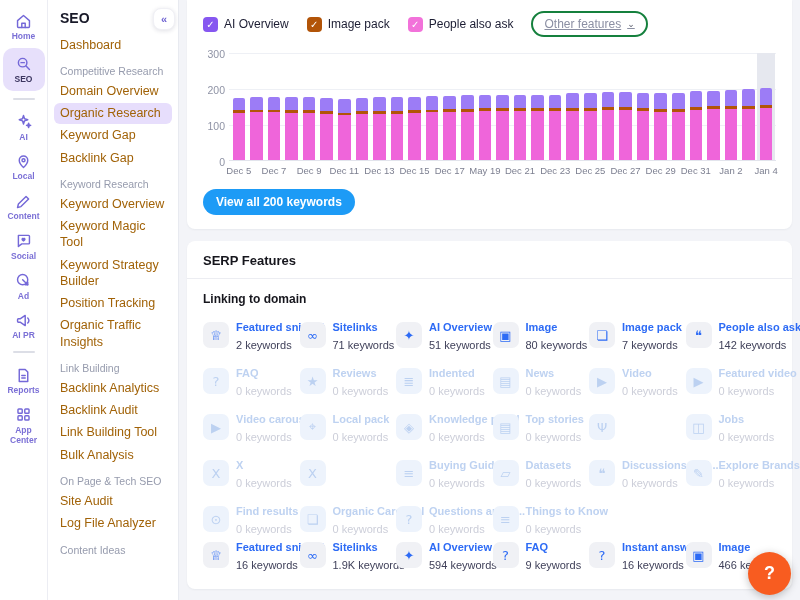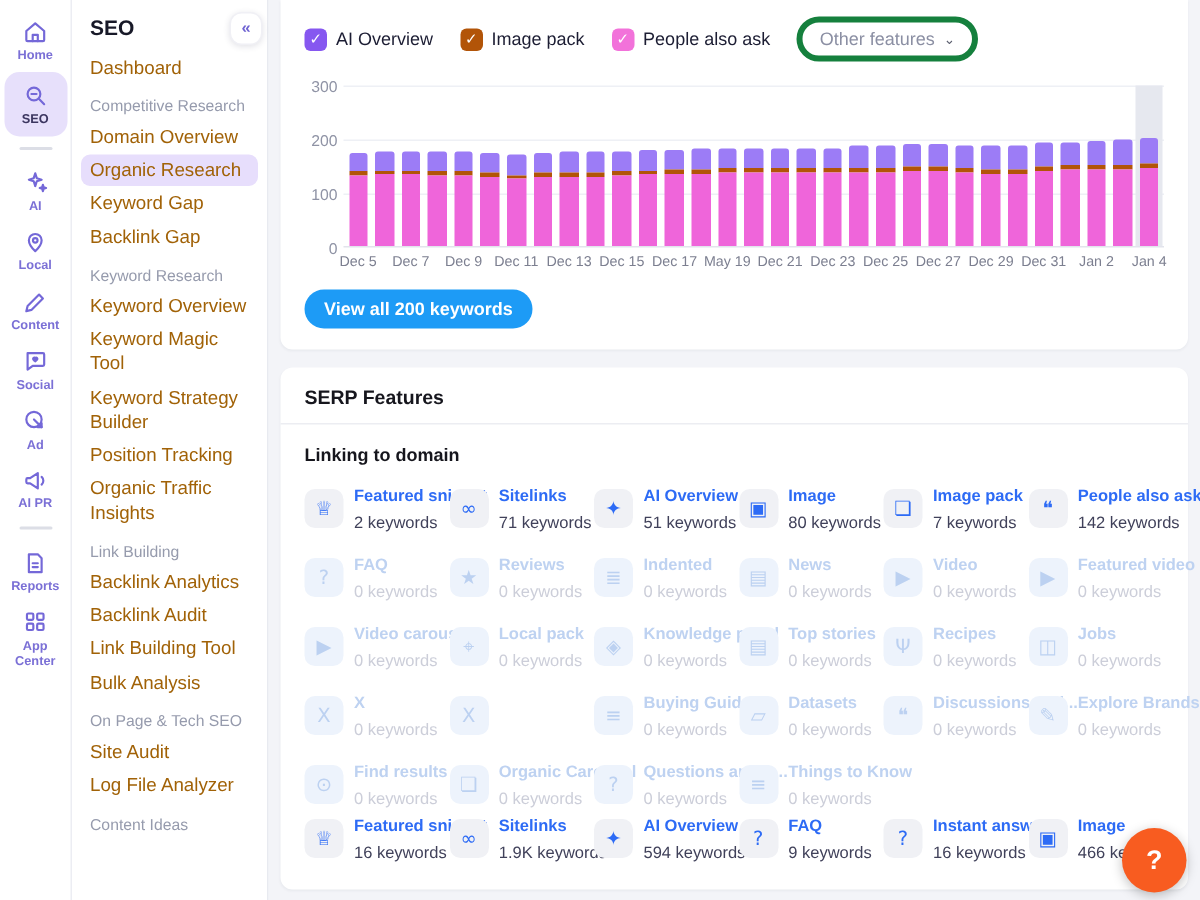--- a/index.html
+++ b/index.html
@@ -29,21 +29,21 @@
   
   .main { flex:1; padding:0 8px; overflow:hidden; }
   .card { background:#fff; border-radius:8px; box-shadow:0 1px 2px rgba(25,30,60,.05); }
   .card.chart-card { border-radius:0 0 8px 8px; padding:11px 16px 14px; }
 
   
   .legend-row { display:flex; align-items:center; }
   .legend-item { display:flex; align-items:center; margin-right:18px; cursor:pointer; }
   .cb { width:15px; height:15px; border-radius:4px; margin-right:6px; color:#fff; font-size:10px; line-height:15px; text-align:center; font-weight:bold; }
   .legend-item .llb { font-size:12px; color:#1c1d33; }
-  .other-feat { display:flex; align-items:center; border:4px solid #15803d; border-radius:15px; padding:4px 11px; font-size:12px; color:#8b8fa3; cursor:pointer; }
+  .other-feat { display:flex; align-items:center; border:2px solid #15803d; border-radius:15px; padding:4px 11px; font-size:12px; color:#8b8fa3; cursor:pointer;text-decoration:underline; }
   .other-feat .chev { margin-left:6px; font-size:9px; color:#5d6070; }
   .spacer { flex:1; }
   .ranges { display:flex; gap:14px; }
   .range { font-size:12px; font-weight:bold; color:#2a2b44; cursor:pointer; padding-bottom:3px; }
   .range.active { border-bottom:2px solid #1676ff; }
 
   
   .chart-wrap { margin-top:16px; padding-left:26px; position:relative; }
   .plot { position:relative; height:108px; border-bottom:1px solid #e2e4ec; }
   .gridline { position:absolute; left:0; right:0; height:1px; background:#eef0f5; }
@@ -701,24 +701,20 @@
         </div>
         <div class="serp-item disabled">
           <span class="tile">▤</span>
           <span class="serp-texts">
             <span class="tl">Top stories</span>
             <span class="ct">0 keywords</span>
           </span>
         </div>
         <div class="serp-item disabled">
           <span class="tile">Ψ</span>
-          <span class="serp-texts">
-            <span class="tl">Recipes</span>
-            <span class="ct">0 keywords</span>
-          </span>
         </div>
         <div class="serp-item disabled">
           <span class="tile">◫</span>
           <span class="serp-texts">
             <span class="tl">Jobs</span>
             <span class="ct">0 keywords</span>
           </span>
         </div>
         <div class="serp-item disabled">
           <span class="tile">X</span>

